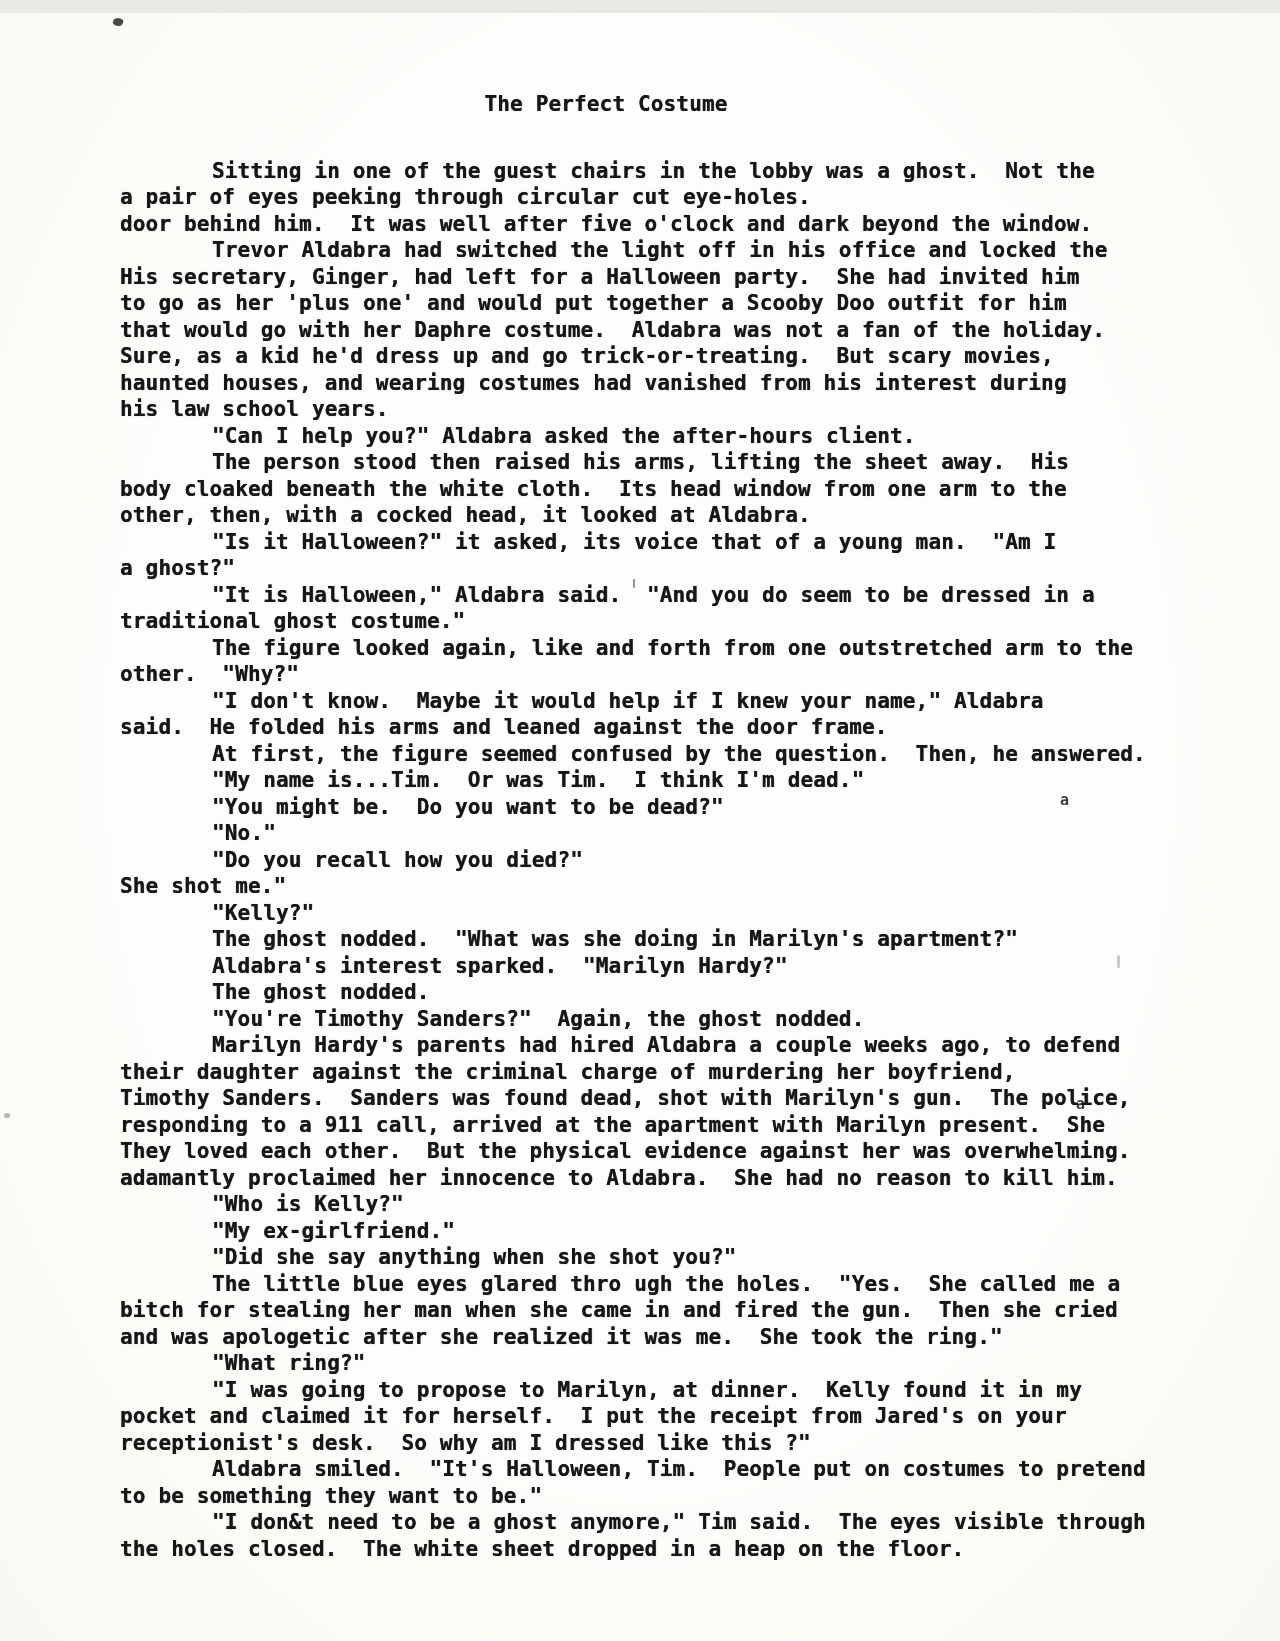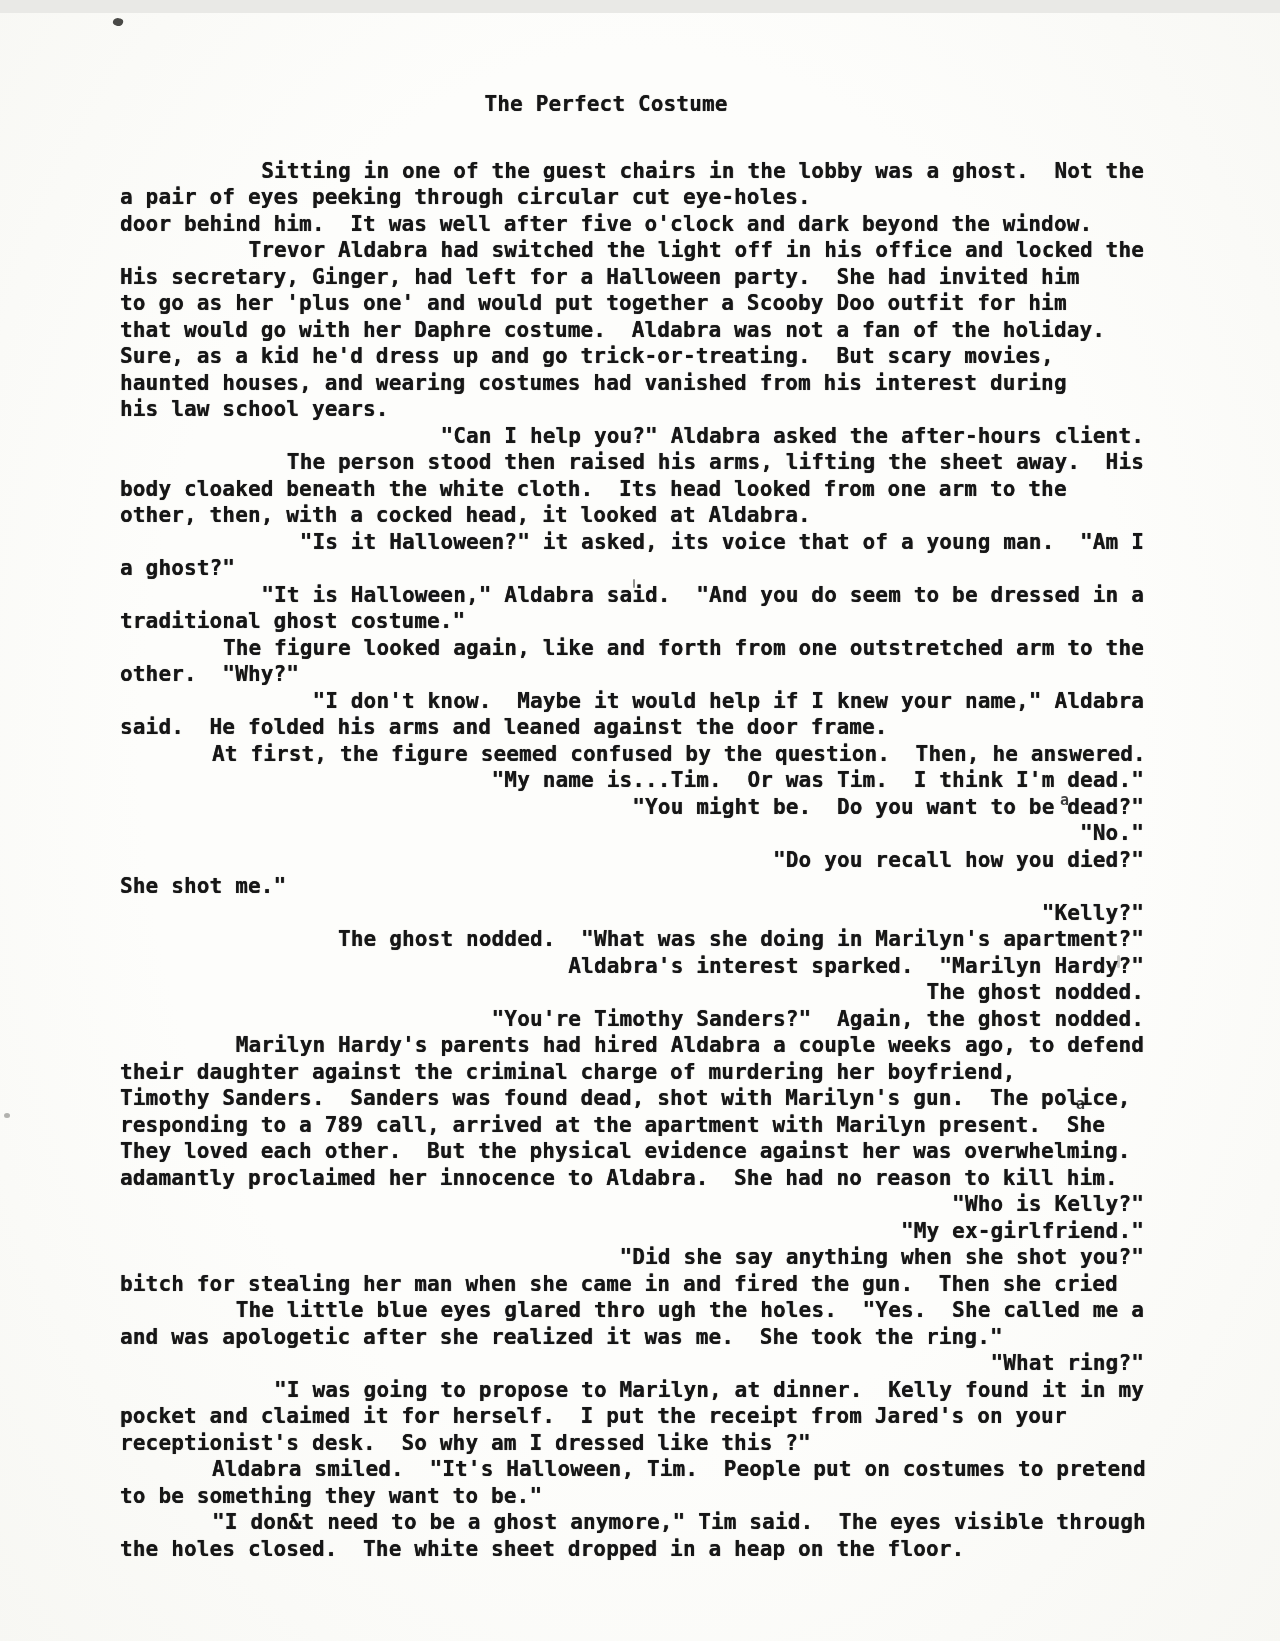--- a/index.html
+++ b/index.html
@@ -33,21 +33,21 @@
     line-height: 26.5px;
     margin: 0 0 40px 0;
     white-space: pre;
   }
   .para { margin: 0; }
   .line {
     white-space: pre;
     line-height: 26.5px;
     height: 26.5px;
   }
-  .line.first { text-indent: 92px; text-align: right; }
+  .line.first { text-indent: 92px; }
   .speck { position: absolute; }
   .speck-1 { left: 113px; top: 5px; width: 10px; height: 8px; background: #2a2a28; border-radius: 60% 40% 55% 45%; opacity: .85; transform: rotate(18deg); }
   .speck-2 { left: 4px; top: 1100px; width: 6px; height: 5px; background: #6a6a66; border-radius: 50%; opacity: .5; }
   .speck-3 { left: 1117px; top: 942px; width: 3px; height: 13px; background: #8a8a85; opacity: .45; border-radius: 2px; }
   .speck-4 { left: 633px; top: 566px; width: 2px; height: 9px; background: #4a4a46; opacity: .6; border-radius: 1px; }
   .stray {
     position: absolute;
     color: #1b1b1b;
     font-size: 15px;
     font-weight: 700;
@@ -78,21 +78,21 @@
           <div class="line">that would go with her Daphre costume.  Aldabra was not a fan of the holiday.</div>
           <div class="line">Sure, as a kid he'd dress up and go trick-or-treating.  But scary movies,</div>
           <div class="line">haunted houses, and wearing costumes had vanished from his interest during</div>
           <div class="line">his law school years.</div>
         </div>
         <div class="para">
           <div class="line first">"Can I help you?" Aldabra asked the after-hours client.</div>
         </div>
         <div class="para">
           <div class="line first">The person stood then raised his arms, lifting the sheet away.  His</div>
-          <div class="line">body cloaked beneath the white cloth.  Its head looked from one arm to the</div>
+          <div class="line">body cloaked beneath the white cloth.  Its head window from one arm to the</div>
           <div class="line">other, then, with a cocked head, it looked at Aldabra.</div>
         </div>
         <div class="para">
           <div class="line first">"Is it Halloween?" it asked, its voice that of a young man.  "Am I</div>
           <div class="line">a ghost?"</div>
         </div>
         <div class="para">
           <div class="line first">"It is Halloween," Aldabra said.  "And you do seem to be dressed in a</div>
           <div class="line">traditional ghost costume."</div>
         </div>
@@ -134,36 +134,36 @@
         <div class="para">
           <div class="line first">The ghost nodded.</div>
         </div>
         <div class="para">
           <div class="line first">"You're Timothy Sanders?"  Again, the ghost nodded.</div>
         </div>
         <div class="para">
           <div class="line first">Marilyn Hardy's parents had hired Aldabra a couple weeks ago, to defend</div>
           <div class="line">their daughter against the criminal charge of murdering her boyfriend,</div>
           <div class="line">Timothy Sanders.  Sanders was found dead, shot with Marilyn's gun.  The police,</div>
-          <div class="line">responding to a 789 call, arrived at the apartment with Marilyn present.  She</div>
+          <div class="line">responding to a 911 call, arrived at the apartment with Marilyn present.  She</div>
           <div class="line">They loved each other.  But the physical evidence against her was overwhelming.</div>
           <div class="line">adamantly proclaimed her innocence to Aldabra.  She had no reason to kill him.</div>
         </div>
         <div class="para">
           <div class="line first">"Who is Kelly?"</div>
         </div>
         <div class="para">
           <div class="line first">"My ex-girlfriend."</div>
         </div>
         <div class="para">
           <div class="line first">"Did she say anything when she shot you?"</div>
         </div>
         <div class="para">
+          <div class="line first">The little blue eyes glared thro ugh the holes.  "Yes.  She called me a</div>
           <div class="line">bitch for stealing her man when she came in and fired the gun.  Then she cried</div>
-          <div class="line first">The little blue eyes glared thro ugh the holes.  "Yes.  She called me a</div>
           <div class="line">and was apologetic after she realized it was me.  She took the ring."</div>
         </div>
         <div class="para">
           <div class="line first">"What ring?"</div>
         </div>
         <div class="para">
           <div class="line first">"I was going to propose to Marilyn, at dinner.  Kelly found it in my</div>
           <div class="line">pocket and claimed it for herself.  I put the receipt from Jared's on your</div>
           <div class="line">receptionist's desk.  So why am I dressed like this ?"</div>
         </div>

